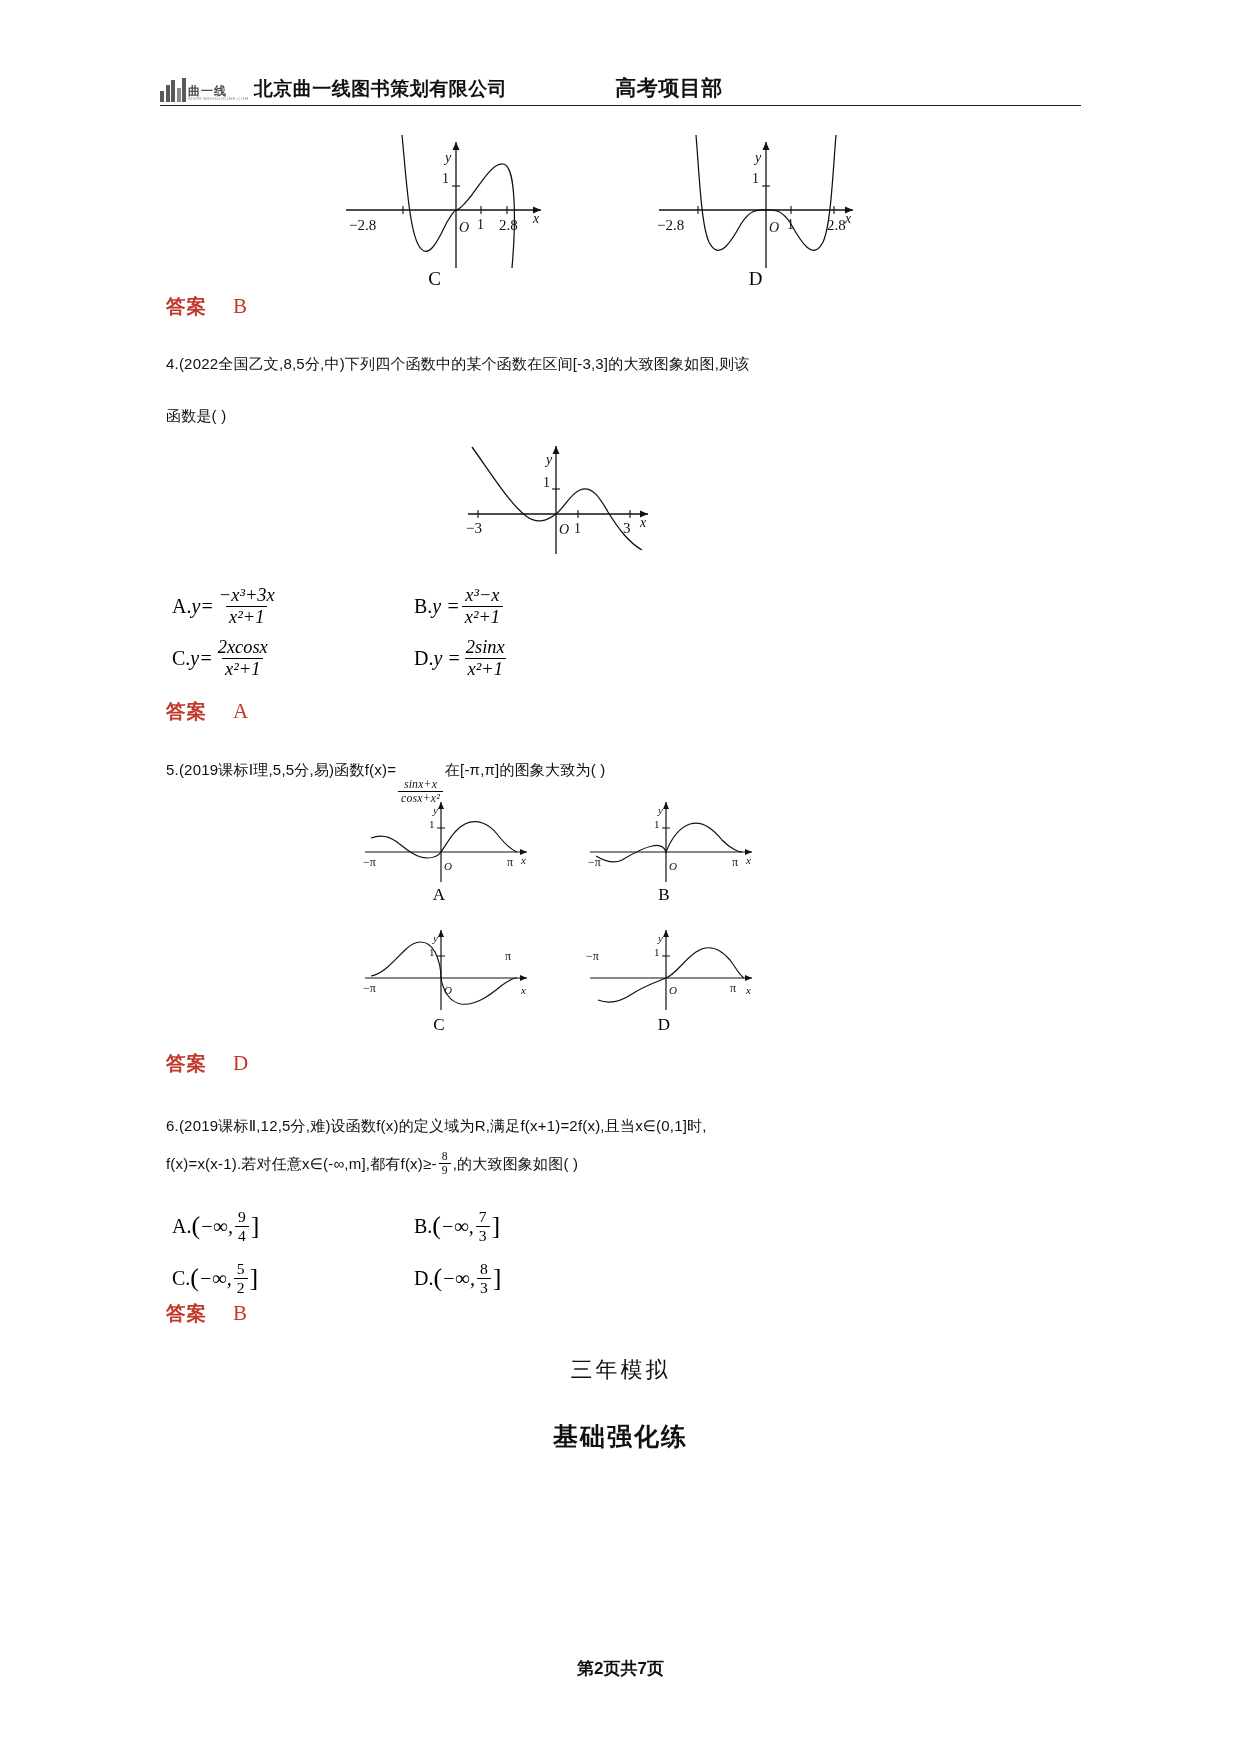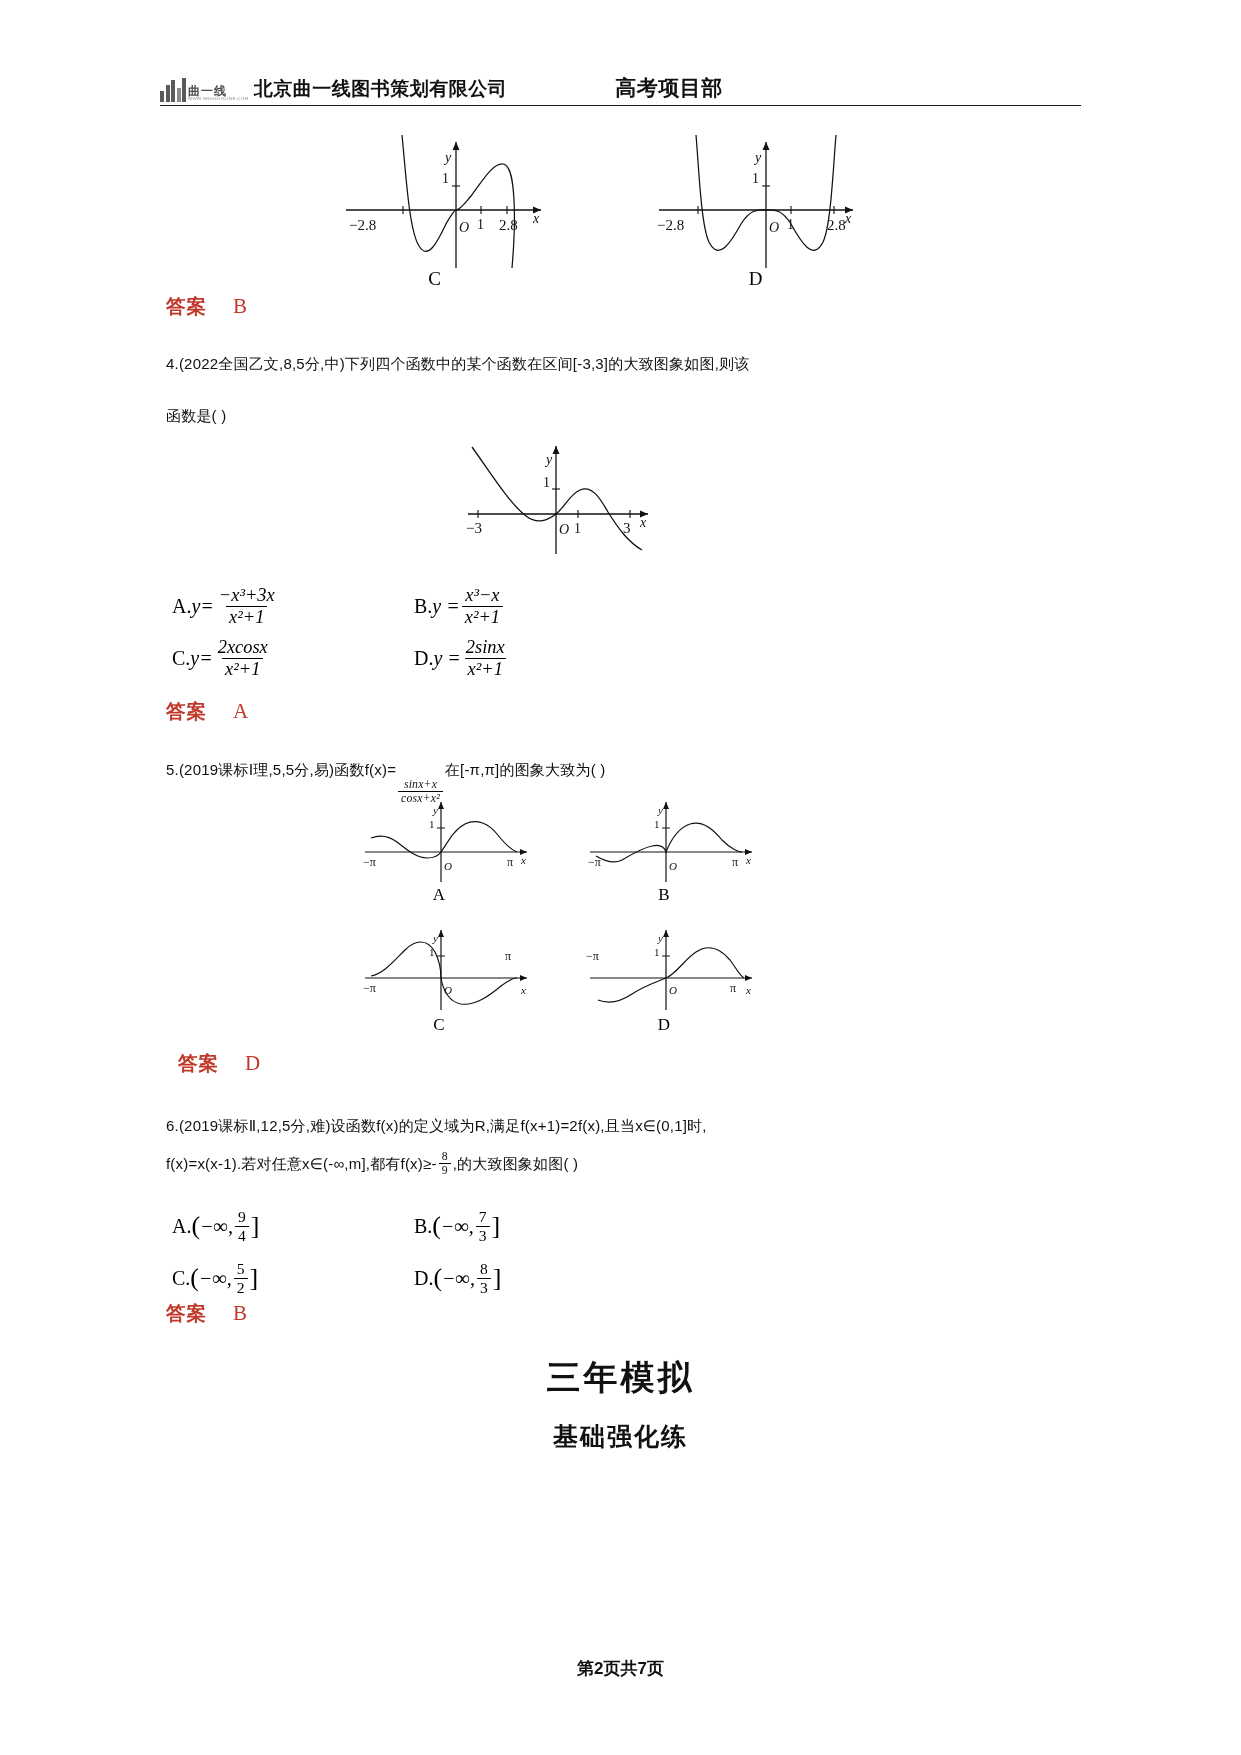--- a/index.html
+++ b/index.html
@@ -164,22 +164,22 @@
   }
   svg text {
     font-family: "Liberation Serif", serif;
     fill: #111;
   }
 
   
   .section-title {
     text-align: center;
     font-family: "Liberation Sans", sans-serif;
-    font-weight: 700;
-    font-size: 34px;
+    font-weight: 400;
+    font-size: 22px;
     letter-spacing: 3px;
     color: #111;
   }
   .section-sub {
     text-align: center;
     font-family: "Liberation Sans", sans-serif;
     font-weight: 700;
     font-size: 25px;
     letter-spacing: 2px;
     color: #111;
@@ -427,21 +427,21 @@
         <text x="166" y="74" font-size="11" font-style="italic">x</text>
         <text x="74" y="36" font-size="11">1</text>
         <text x="89" y="74" font-size="11" font-style="italic">O</text>
         <text x="6" y="40" font-size="12">−π</text>
         <text x="150" y="72" font-size="12">π</text>
       </svg>
       <div class="fig-caption" style="margin-top:-4px; margin-left:-22px; font-size:17px;">D</div>
     </div>
   </div>
 
-  <div class="abs answer" style="left:178px; top:1050px;text-align:center;">
+  <div class="abs answer" style="left:166px; top:1050px;text-align:center;">
     <span>答案</span><span class="ans-letter">D</span>
   </div>
 
   <div class="abs qtext" style="left:166px; top:1100px; width:900px;">6.(2019课标Ⅱ,12,5分,难)设函数f(x)的定义域为R,满足f(x+1)=2f(x),且当x∈(0,1]时,</div>
 
   <div class="abs qtext" style="left:166px; top:1150px; width:900px; display:flex; align-items:center; line-height:1.2;">
     <span>f(x)=x(x-1).若对任意x∈(-∞,m],都有f(x)≥-</span>
     <span class="frac small">
       <span class="num mn">8</span>
       <span class="den mn">9</span>

